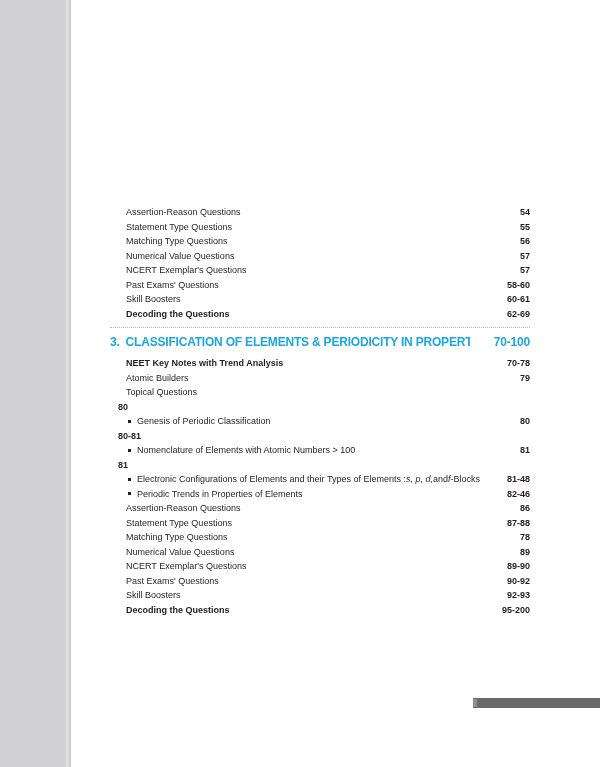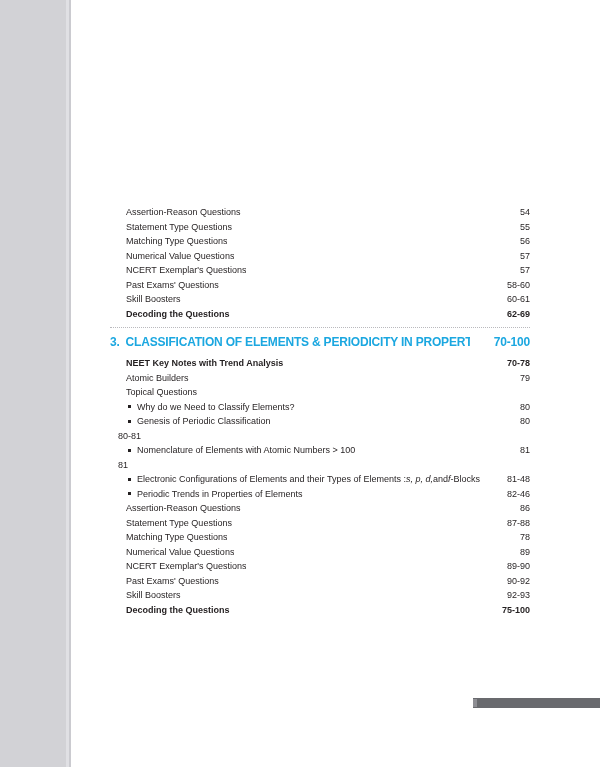--- a/index.html
+++ b/index.html
@@ -59,20 +59,21 @@
     display: flex;
     align-items: center;
     padding-left: 16px;
     overflow: hidden;
   }
   .toc-row.bullet .lbl { padding-left: 18px; }
   .toc-row .pg {
     padding-left: 8px;
     text-align: right;
     flex: 0 0 auto;
+    font-weight: bold;
   }
   .toc-row.bold-row { font-weight: 700; }
   .sq-bullet {
     display: inline-block;
     width: 3px; height: 3px;
     background: #231f20;
     margin-right: 6px;
     flex: 0 0 auto;
   }
   .divider {
@@ -172,21 +173,20 @@
         </div>
         <div class="toc-row">
           <span class="lbl">Atomic Builders</span>
           <span class="pg">79</span>
         </div>
         <div class="toc-row">
           <span class="lbl">Topical Questions</span>
           <span class="pg"></span>
         </div>
         <div class="toc-row bullet">
-          <span class="lbl"><span class="sq-bullet"></span>Why do we Need to Classify Elements?</span>
           <span class="pg">80</span>
         </div>
         <div class="toc-row bullet">
           <span class="lbl"><span class="sq-bullet"></span>Genesis of Periodic Classification</span>
           <span class="pg">80</span>
         </div>
         <div class="toc-row bullet">
           <span class="pg">80-81</span>
         </div>
         <div class="toc-row bullet">
@@ -234,21 +234,21 @@
         <div class="toc-row">
           <span class="lbl">Past Exams' Questions</span>
           <span class="pg">90-92</span>
         </div>
         <div class="toc-row">
           <span class="lbl">Skill Boosters</span>
           <span class="pg">92-93</span>
         </div>
         <div class="toc-row bold-row">
           <span class="lbl">Decoding the Questions</span>
-          <span class="pg">75-100</span>
+          <span class="pg">95-200</span>
         </div>
       </div>
 
   </div>
 
   <div class="footer-bar">
     <span class="footer-bar-cap"></span>
   </div>
 
 </div>

